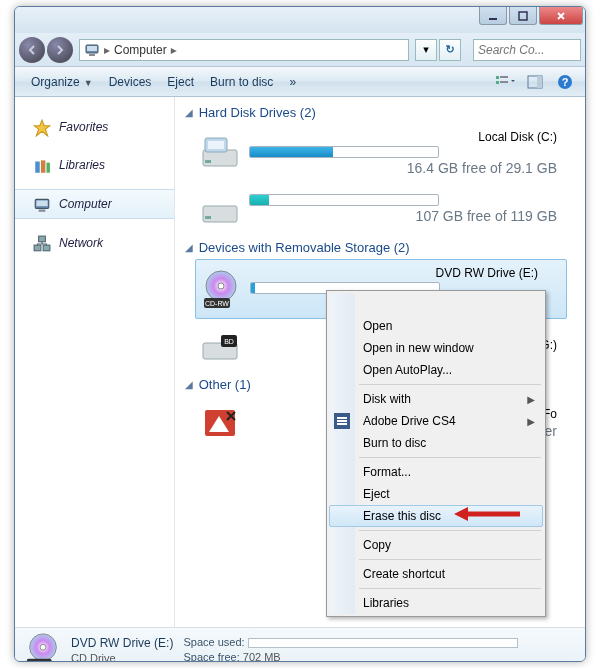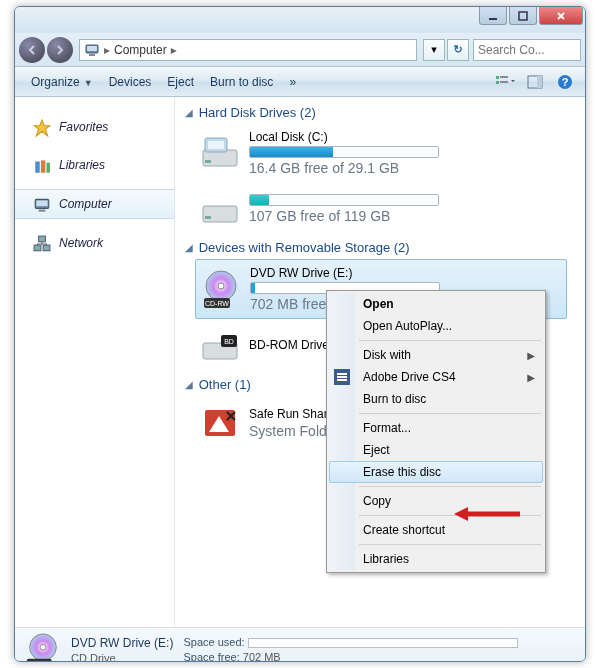--- a/index.html
+++ b/index.html
@@ -14,53 +14,53 @@
   .winbtn.max { background: linear-gradient(#d0e0f0,#b8cde0); }
   .winbtn.close { background: linear-gradient(#e88,#c44); width: 44px; }
   .winbtn svg { width: 10px; height: 10px; }
 
   
   .navbar { height: 34px; background: linear-gradient(#e4eef7,#d7e6f2); display: flex; align-items: center; padding: 0 4px; border-bottom: 1px solid #b6c8d8; }
   .navbtn { width: 26px; height: 26px; border-radius: 50%; background: radial-gradient(circle at 35% 30%, #88a, #556 70%); margin-right: 2px; display:flex;align-items:center;justify-content:center;}
   .addr { flex: 1; height: 22px; background: #fff; border: 1px solid #9bb; margin: 0 4px; display: flex; align-items: center; padding: 0 4px; font-size: 12px; color: #333; }
   .addr .icon { width: 16px; height: 16px; margin-right: 4px; }
   .smallbtn { width: 22px; height: 22px; border: 1px solid #9bb; background: linear-gradient(#fcfefe,#e4f0f6); margin-left: 2px; display:flex;align-items:center;justify-content:center; font-size:11px;}
-  .search { width: 108px; height: 22px; border: 1px solid #9bb; background: #fff; font-size: 12px; color: #888; padding: 0 4px; margin-left: 4px; }
+  .search { width: 108px; height: 22px; border: 1px solid #9bb; background: #fff; font-size: 12px; font-style: italic; color: #888; padding: 0 4px; margin-left: 12px; }
 
   
   .toolbar { height: 30px; background: linear-gradient(#f4f9fc,#dce9f2 48%, #cfe0ec 52%, #e3eef6); border-bottom: 1px solid #b0c4d4; display: flex; align-items: center; padding: 0 8px; font-size: 12px; color: #1a3a5c; }
   .tbitem { padding: 3px 8px; cursor: pointer; border-radius:2px; }
   .chev { font-size: 9px; margin-left: 4px; color:#456;}
   .tb-spacer { flex: 1; }
   .tbicon { width: 24px; height: 20px; display:flex;align-items:center;justify-content:center; margin-left: 6px; cursor:pointer;}
 
   
   .body { display: flex; height: 530px; background:#fff; }
   .sidebar { width: 160px; border-right: 1px solid #e0e6ea; padding: 16px 0; font-style: italic; }
   .sb-item { display: flex; align-items: center; padding: 6px 10px 6px 18px; font-size: 12px; color: #224; cursor:pointer; margin-bottom: 10px;}
   .sb-item .ic { width: 18px; height: 16px; margin-right: 8px; }
   .sb-item.sel { background: linear-gradient(#f4fafd,#e3f1fa); border-top:1px solid #c8dceb; border-bottom:1px solid #c8dceb; }
 
   .content { flex: 1; overflow: hidden; position: relative; padding: 4px 0 0 0; font-size:12px; }
   .group-hdr { color: #1a4a8a; font-size: 13px; padding: 4px 0 4px 10px; display:flex; align-items:center; cursor:pointer;}
   .group-hdr .tri { font-size: 10px; color:#5a7aa0; margin-right: 6px;}
-  .drive { display: flex; align-items: center; padding: 6px 28px 6px 24px; }
+  .drive { display: flex; align-items: center; padding: 6px 28px 6px 24px; text-align: right; }
   .drive.sel { background: linear-gradient(#e4f2fb,#cde6f7); border:1px solid #8ac0e4; border-radius:2px; margin:0 18px 0 20px; padding-left:4px;}
   .drive .dicon { width: 42px; height: 42px; margin-right: 8px; flex-shrink:0;}
   .drive .dinfo { flex: 1; }
   .drive .dname { color: #000; margin-bottom: 2px; }
   .drive .bar { width: 190px; height: 12px; border:1px solid #a8b4be; border-radius:2px; background:#fff; overflow:hidden; margin-bottom:2px;}
   .drive .bar .fill { height:100%; }
   .drive .dfree { color: #6a7885; font-size: 14px; }
 
   
   .ctxmenu { position: absolute; left: 326px; top: 290px; width: 220px; background: #f0f0f0; border: 1px solid #9a9a9a; box-shadow: 2px 2px 4px rgba(0,0,0,0.3); padding: 2px; font-size:12px; z-index: 50;}
   .ctxmenu .strip { position:absolute; left:2px; top:2px; bottom:2px; width:26px; background: linear-gradient(to right, #f0f4f9,#e3ebf3);}
   .ctxitem { position:relative; padding: 4px 10px 4px 34px; cursor: default; }
-  .ctxitem.bold { font-weight: bold; }
+  .ctxitem.bold { font-weight: normal; margin-top: 22px; }
   .ctxitem.hl { background: linear-gradient(#e8f3fc,#d0e7f7); border:1px solid #a0cae6; border-radius:2px; padding:3px 9px 3px 33px;}
   .ctxsep { height: 1px; background: #d0d0d0; margin: 3px 2px 3px 30px; }
   .ctxitem .sub { position:absolute; right:8px; top:6px; font-size:10px; color:#555;}
   .ctxitem .ci { position:absolute; left:5px; top:3px; width:16px; height:16px;}
 
   .arrow { position:absolute; left:452px; top:504px; z-index:60; }
 
   
   .details { height: 44px; border-top: 1px solid #d8e0e6; background: linear-gradient(#f4f9fc,#e8f1f7); display:flex; align-items:center; padding: 4px 8px; font-size:11px; color:#555;}
   .details .dic { width: 40px; height:36px; margin-right:8px;}
@@ -306,20 +306,21 @@
       <div><span class="lab">Space used:</span> <span class="bar2"></span></div>
       <div style="margin-top:3px"><span class="lab">Space free:</span> <span>702 MB</span></div>
     </div>
   </div>
 
 </div>
 
 <div class="ctxmenu">
   <div class="strip"></div>
   <div class="ctxitem bold">Open</div>
+  <div class="ctxitem">Open in new window</div>
   <div class="ctxitem">Open AutoPlay...</div>
   <div class="ctxsep"></div>
   <div class="ctxitem"><span>Disk with</span><span class="sub">▶</span></div>
   <div class="ctxitem"><span class="ci"><svg viewBox="0 0 16 16">
           <rect width="16" height="16" fill="#3a5a8a"></rect>
           <rect x="3" y="4" width="10" height="2" fill="#fff"></rect>
           <rect x="3" y="7" width="10" height="2" fill="#fff"></rect>
           <rect x="3" y="10" width="10" height="2" fill="#fff"></rect>
         </svg></span><span>Adobe Drive CS4</span><span class="sub">▶</span></div>
   <div class="ctxitem">Burn to disc</div>

